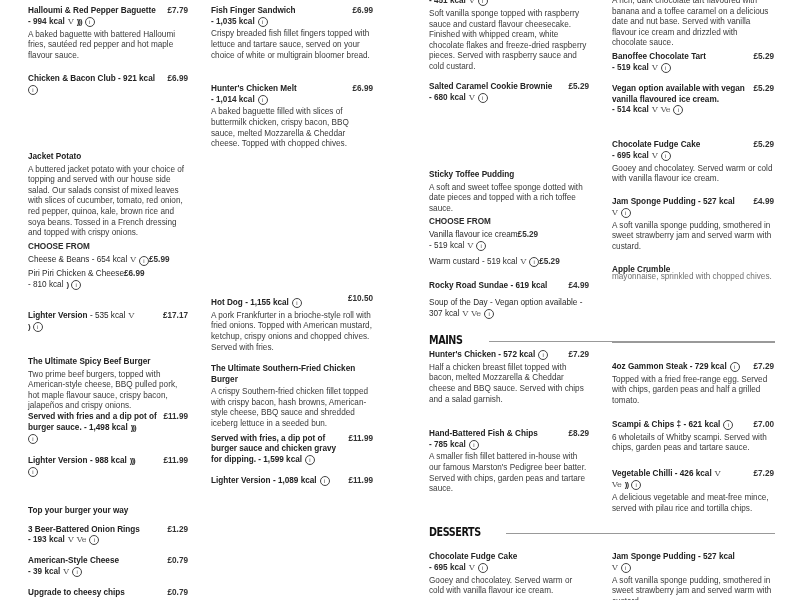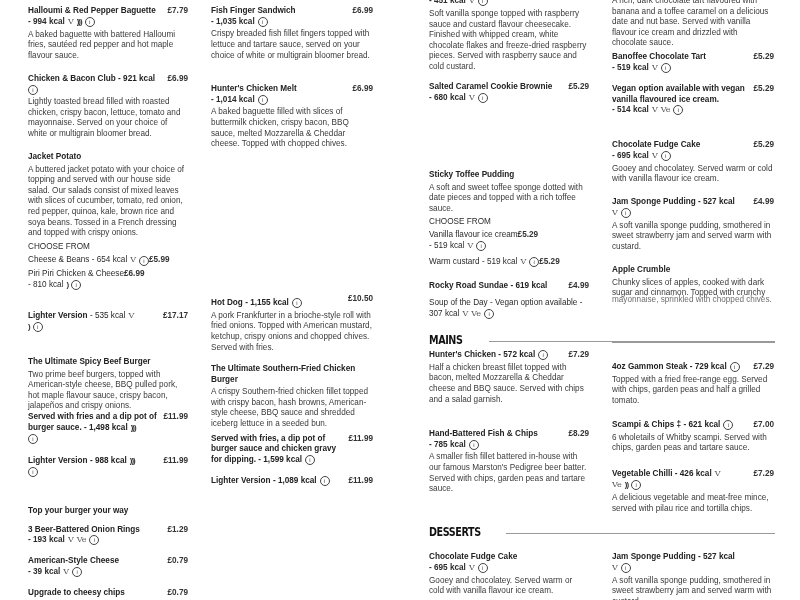--- a/index.html
+++ b/index.html
@@ -8,21 +8,21 @@
   .blk { position:absolute; font-size:8.2px; line-height:10.6px; }
   .c1 { left:28px; width:160px; }
   .c2 { left:211px; width:162px; }
   .c3 { left:429px; width:160px; }
   .c4 { left:612px; width:162px; }
   .row { display:flex; justify-content:flex-start; align-items:flex-start; }
   .name { font-weight:bold; color:#222; flex:1; padding-right:6px; }
   .price { font-weight:bold; color:#333; white-space:nowrap; }
   .kcal { font-weight:bold; }
   .desc { color:#3a3a3a; margin-top:2px; }
-  .choose { font-weight:normal; margin-top:3px; }
+  .choose { font-weight:bold; margin-top:3px; }
   .sub { font-weight:normal; }
   .icons { display:inline-flex; gap:3px; align-items:center; margin-left:3px; vertical-align:middle; }
   .v { font-family:"DejaVu Serif", serif; font-size:8px; color:#555; font-weight:normal; }
   .chili { font-size:8px; color:#333; font-weight:bold; letter-spacing:-1px; }
   .info { display:inline-block; width:8px; height:8px; border:1px solid #444; border-radius:50%;
           font-size:6px; line-height:8px; text-align:center; color:#444; font-weight:normal; }
   .sect { position:absolute; font-family:"DejaVu Sans", sans-serif; font-weight:bold; font-size:12px;
           letter-spacing:-0.5px; color:#111; transform:scaleX(0.8); transform-origin:left; }
   .rule { position:absolute; height:1px; background:#999; }
 </style>
@@ -41,21 +41,20 @@
       </span></div>
   <div class="desc">A baked baguette with battered Halloumi fries, sautéed red pepper and hot maple flavour sauce.</div>
 </div>
 
 <div class="blk c1" style="top:74px">
   <div class="row">
       <span class="name"><span>Chicken &amp; Bacon Club</span> <span>- 921 kcal</span></span>
       <span class="price">£6.99</span>
     </div>
   <div><span class="info" style="margin-left:0">i</span></div>
-  <div class="desc">Lightly toasted bread filled with roasted chicken, crispy bacon, lettuce, tomato and mayonnaise. Served on your choice of white or multigrain bloomer bread.</div>
 </div>
 
 <div class="blk c1" style="top:152px">
   <div class="name">Jacket Potato</div>
   <div class="desc">A buttered jacket potato with your choice of topping and served with our house side salad. Our salads consist of mixed leaves with slices of cucumber, tomato, red onion, red pepper, quinoa, kale, brown rice and soya beans. Tossed in a French dressing and topped with crispy onions.</div>
   <div class="choose">CHOOSE FROM</div>
   <div class="row" style="margin-top:3px">
       <span class="sub"><span>Cheese &amp; Beans</span> <span>- 654 kcal</span><span class="icons">
           <span class="v">V</span>
           <span class="info">i</span>
@@ -314,21 +313,20 @@
     </div>
   <div><span class="icons" style="margin-left:0">
         <span class="v">V</span>
         <span class="info">i</span>
       </span></div>
   <div class="desc">A soft vanilla sponge pudding, smothered in sweet strawberry jam and served warm with custard.</div>
 </div>
 
 <div class="blk c4" style="top:265px">
   <div class="name">Apple Crumble</div>
-  <div class="desc">Chunky slices of apples, cooked with dark sugar and cinnamon. Topped with crunchy</div>
   <div class="desc" style="margin-top:-4px;opacity:0.75">mayonnaise, sprinkled with chopped chives.</div>
 </div>
 
 <div class="rule" style="left:612px;top:342px;width:163px"></div>
 
 <div class="blk c4" style="top:362px">
   <div class="row">
       <span class="name"><span>4oz Gammon Steak</span> <span>- 729 kcal</span><span class="icons">
           <span class="info">i</span>
         </span></span>

